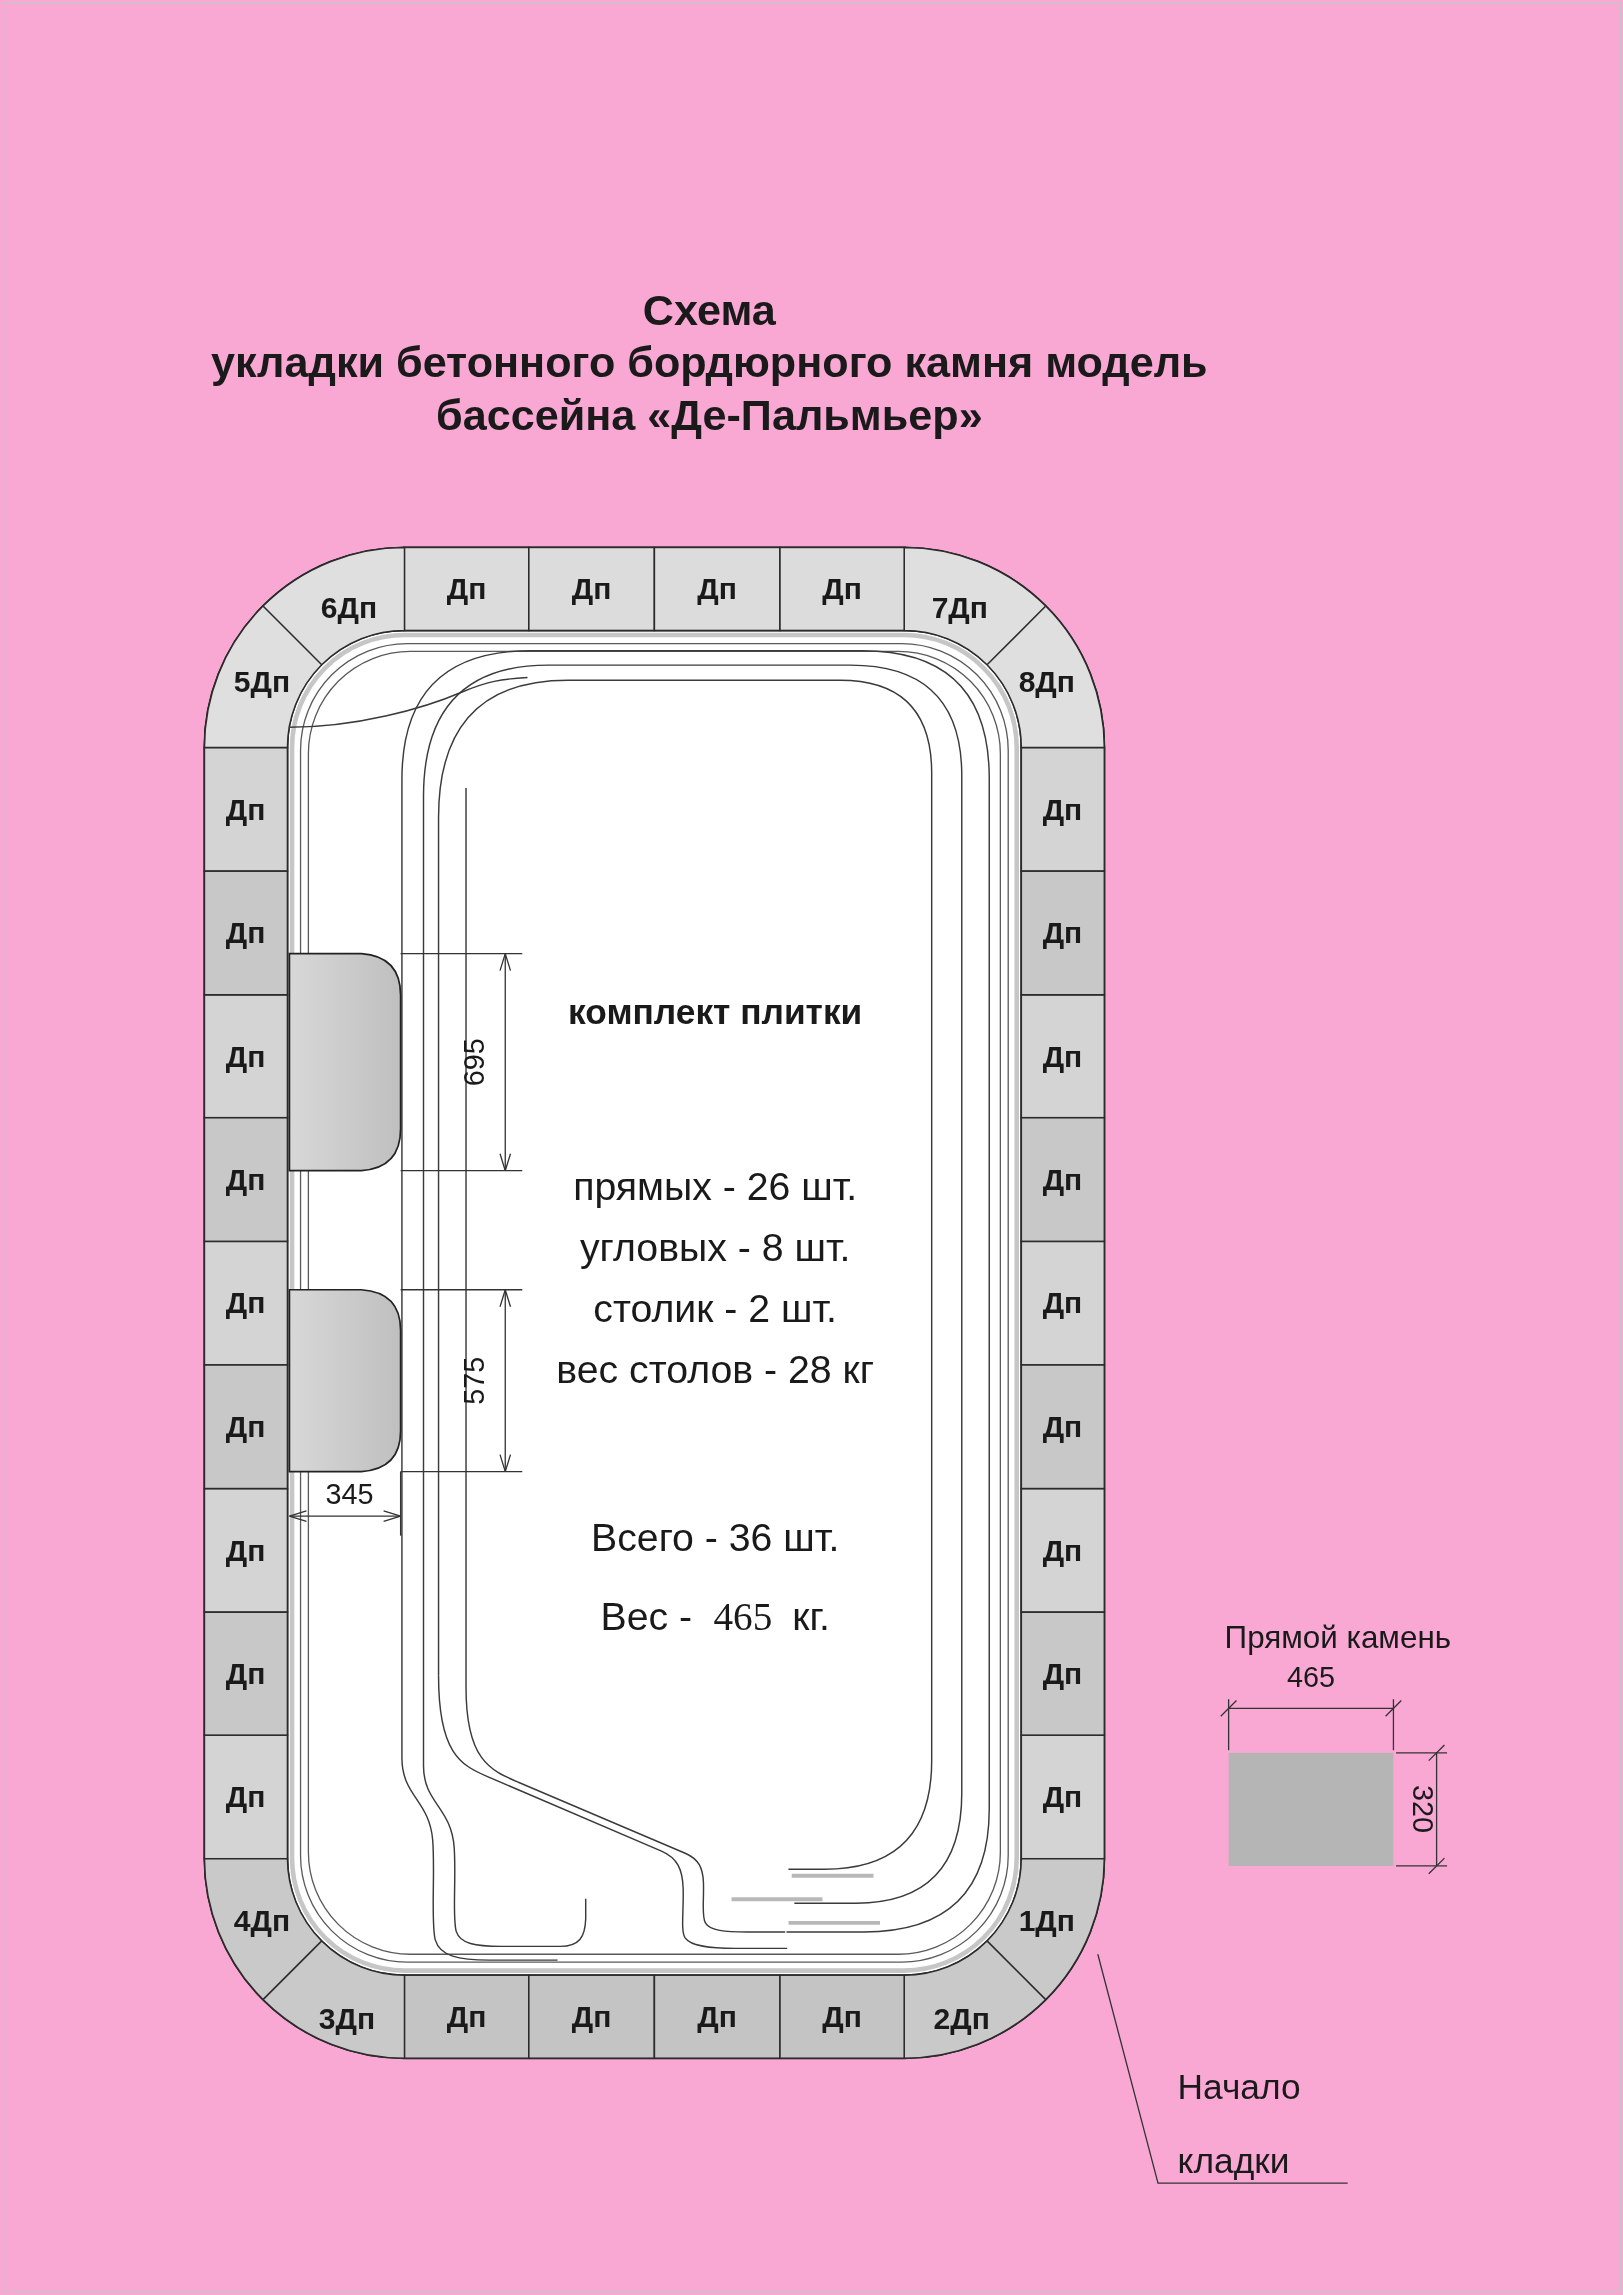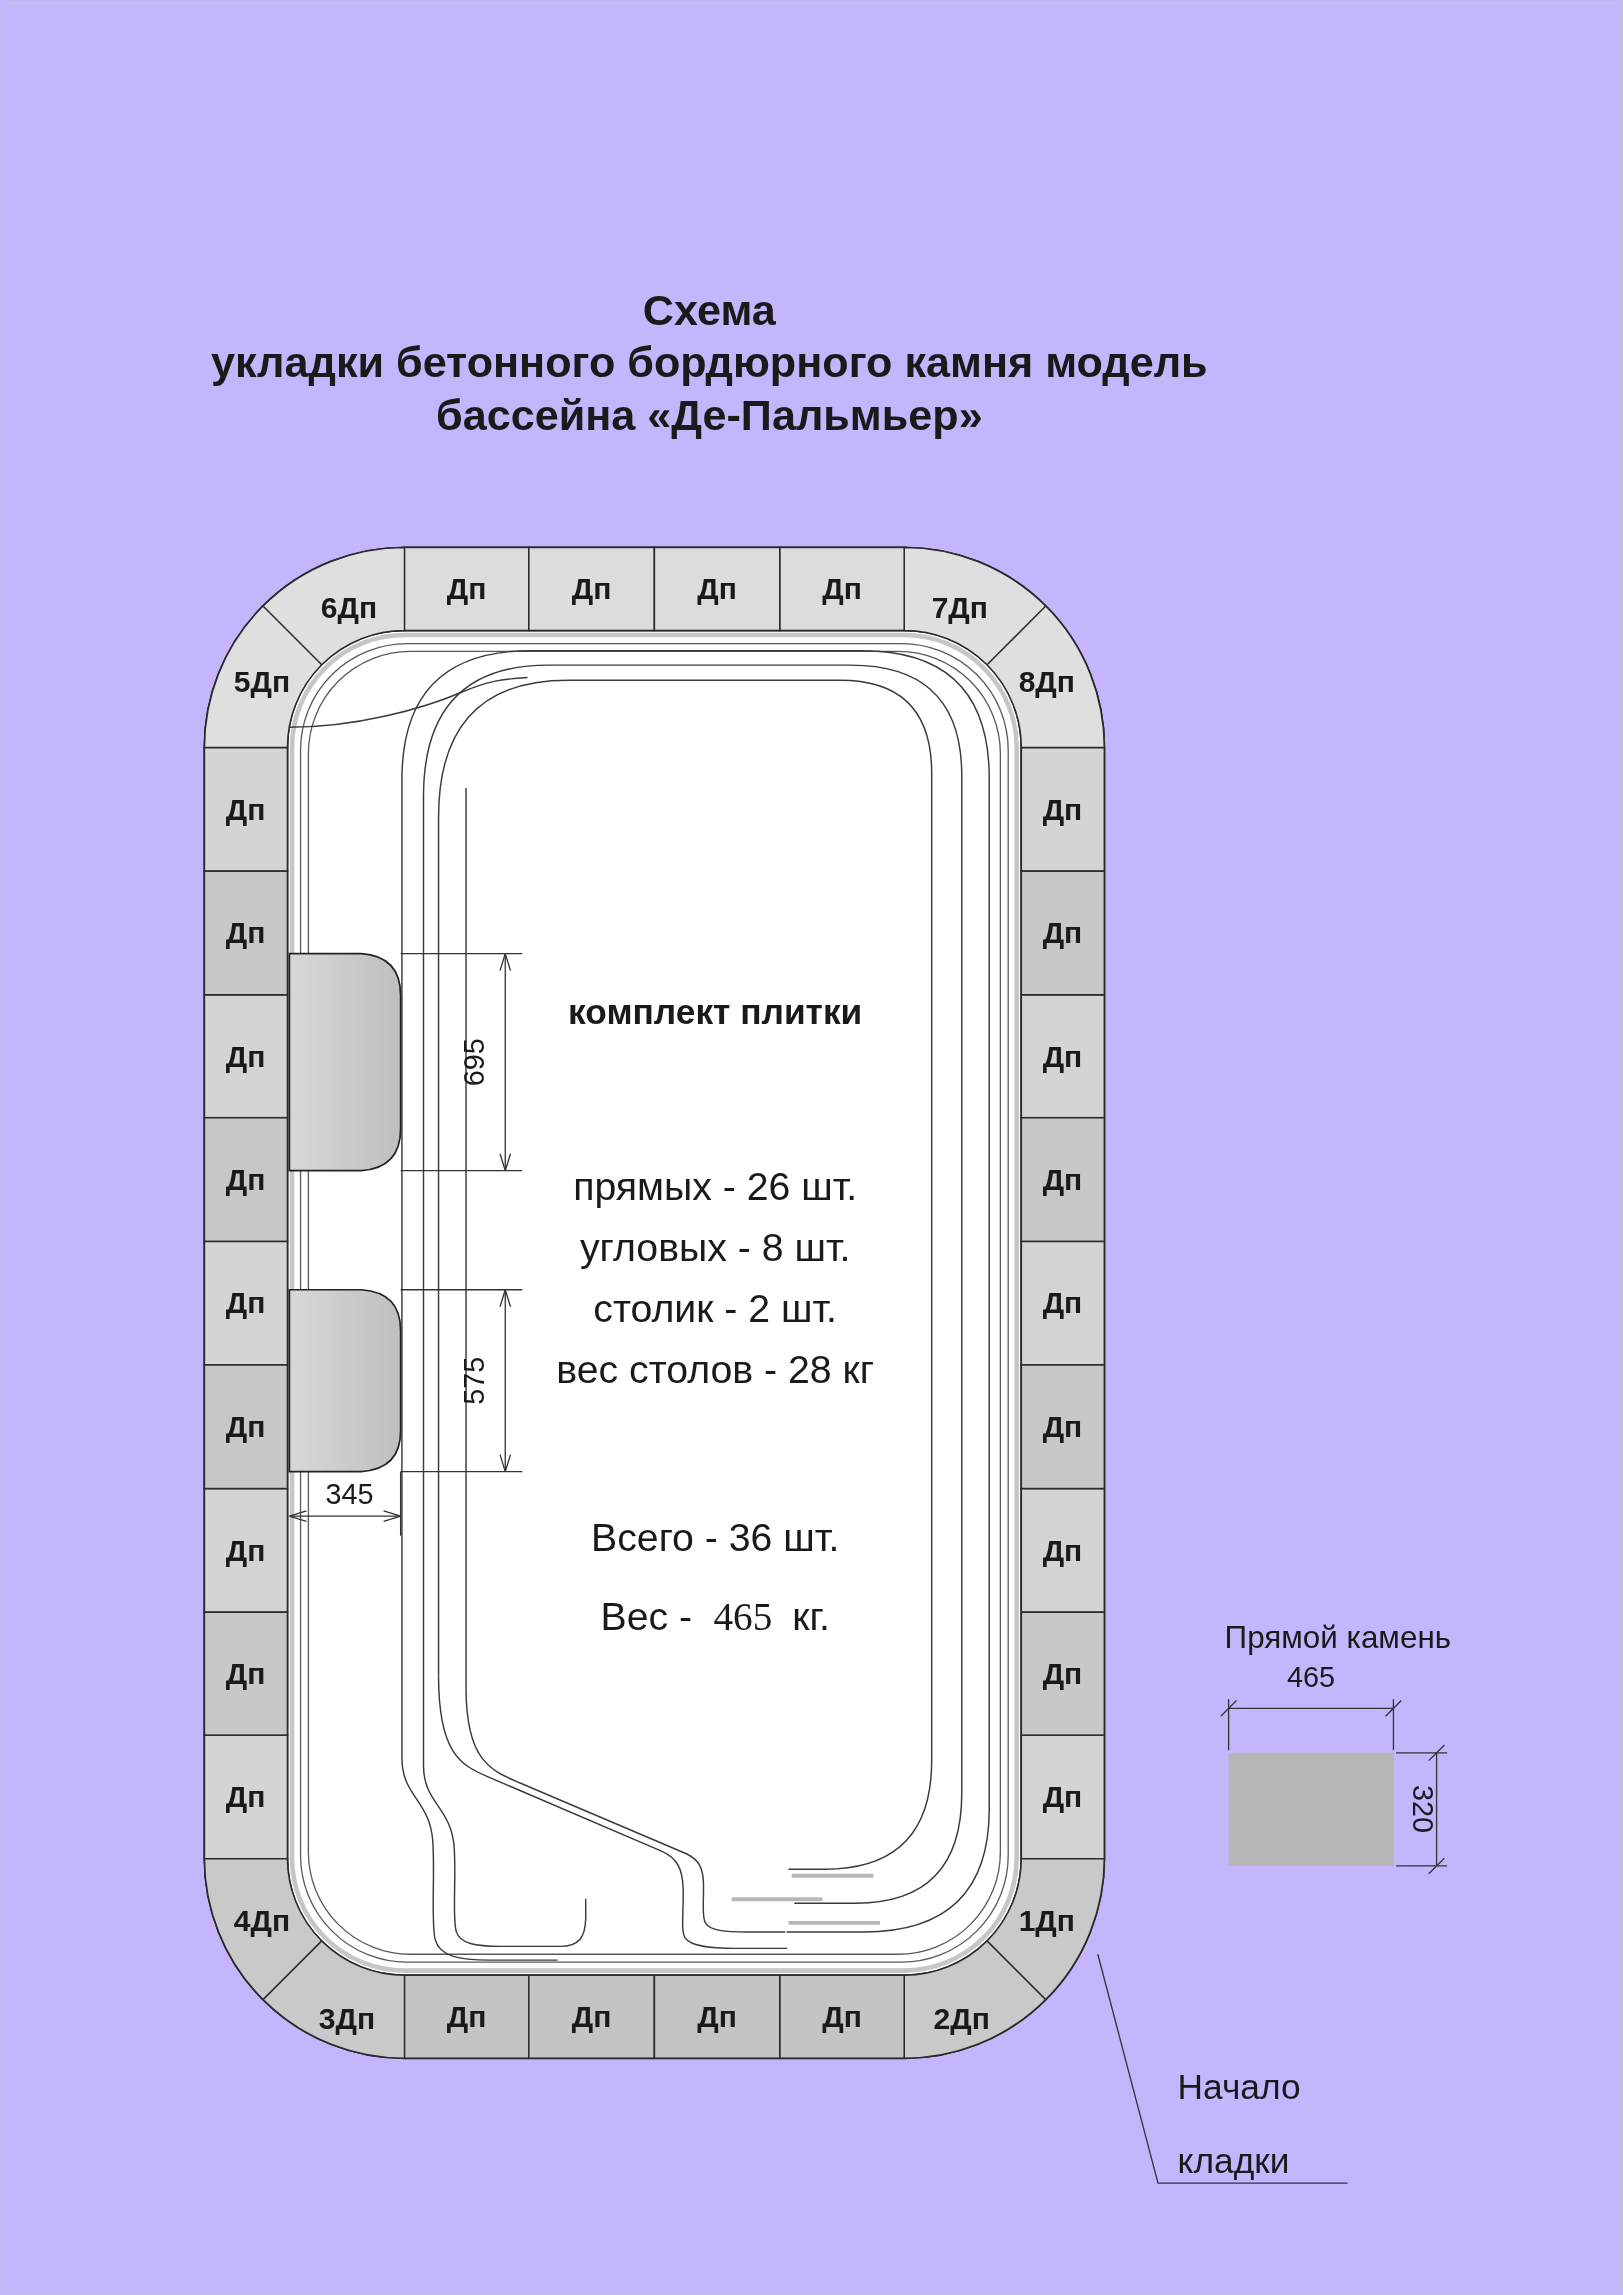--- a/index.html
+++ b/index.html
@@ -1,16 +1,16 @@
 <!DOCTYPE html>
 <html style="font-size:10.5px"><head>
 <meta charset="utf-8">
 <style>
   html,body{margin:0;padding:0;background:#fff;}
-  .page{position:relative;width:1624px;height:2295px;background:#c4b5fd;overflow:hidden;}
+  .page{position:relative;width:1624px;height:2295px;background:#f9a8d4;overflow:hidden;}
   svg{display:block;}
   .t{font-family:"Liberation Sans","DejaVu Sans",sans-serif;fill:#1a1a1a;}
   .ctr{text-anchor:middle;}
   .title-line{font-size:66px;font-weight:bold;}
   .info-head{font-size:54px;font-weight:bold;}
   .info-line{font-size:60px;}
   .serif{font-family:"Liberation Serif","DejaVu Serif",serif;}
   .tile-label{font-size:46px;font-weight:bold;}
   .dim-text{font-size:44px;}
   .detail-title{font-size:48px;}

